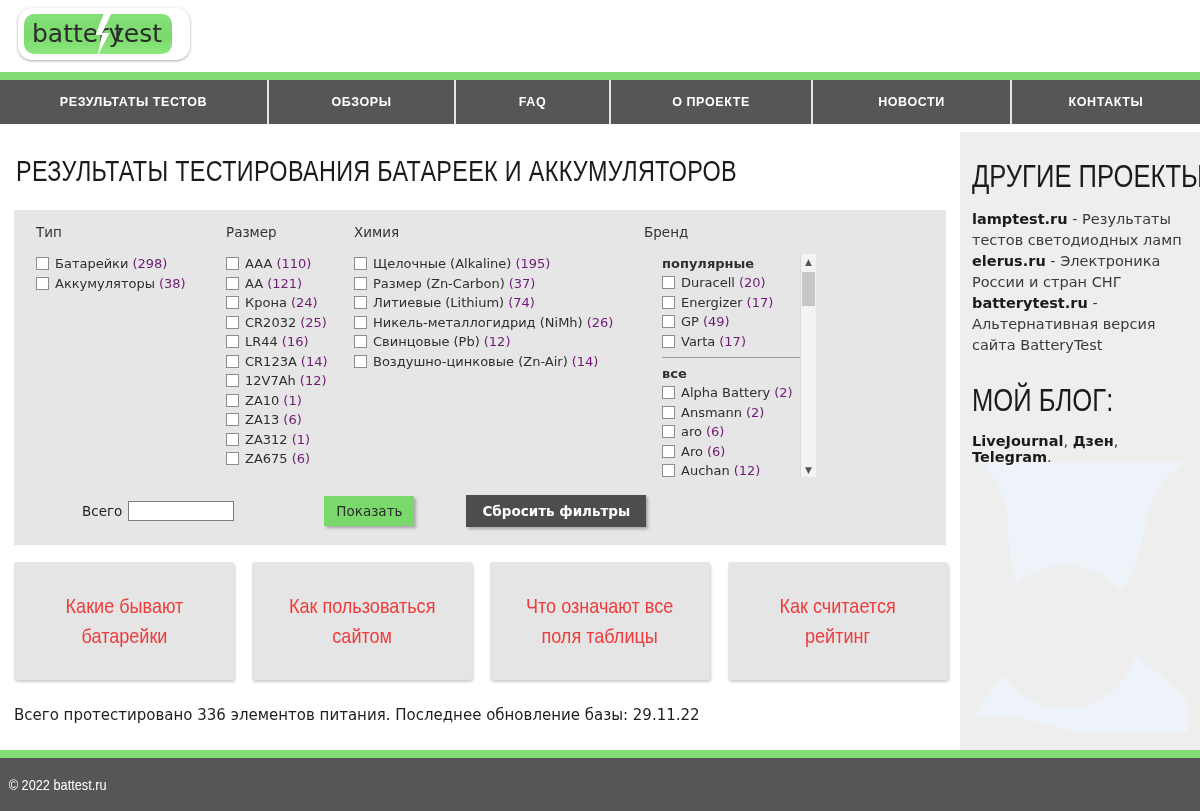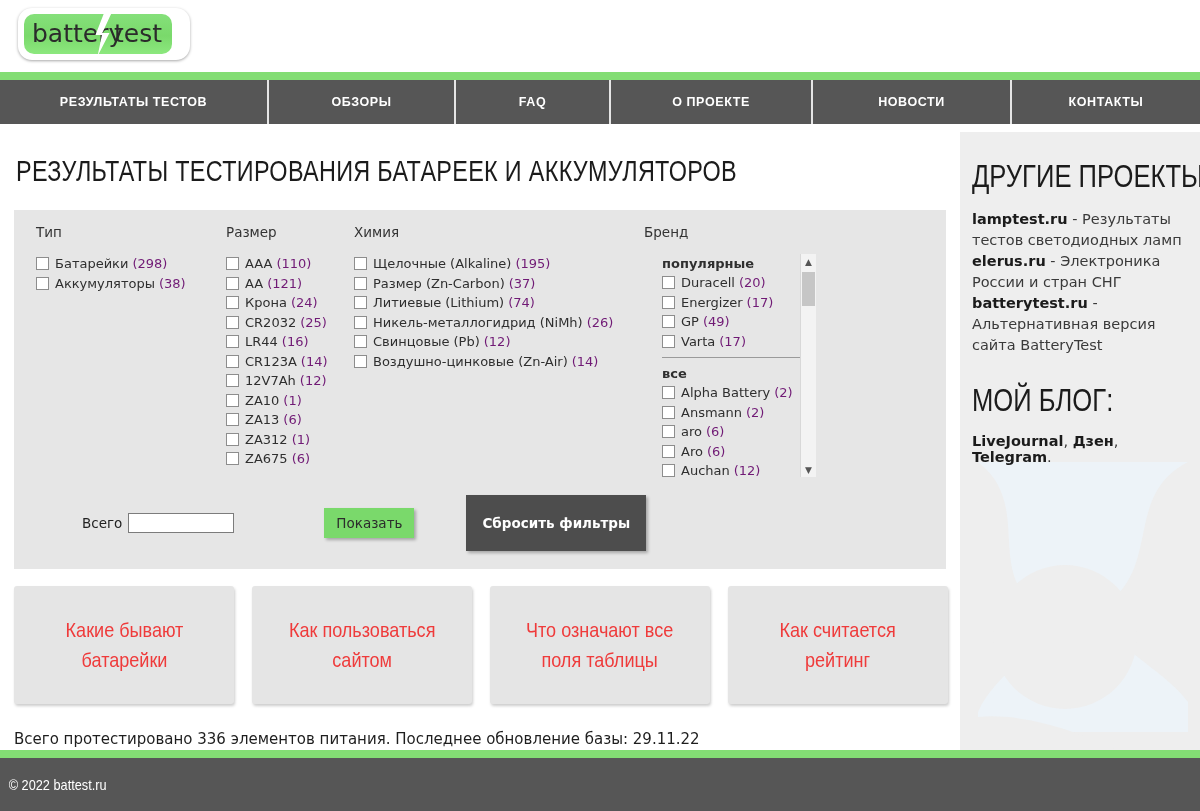--- a/index.html
+++ b/index.html
@@ -275,21 +275,21 @@
     box-shadow: 2px 2px 3px rgba(0,0,0,0.28);
     font-family: "DejaVu Sans", sans-serif;
   }
   .btn-reset {
     margin-left: 52px;
     background: #4d4d4d;
     color: #ffffff;
     border: none;
     font-size: 13.5px;
     font-weight: bold;
-    padding: 20px 16px;
+    padding: 8px 16px;
     cursor: pointer;
     box-shadow: 2px 2px 3px rgba(0,0,0,0.28);
     font-family: "DejaVu Sans", sans-serif;
   }
 
   
   .cards {
     display: flex;
     margin: 17px 0 0 14px;
     gap: 18px;

